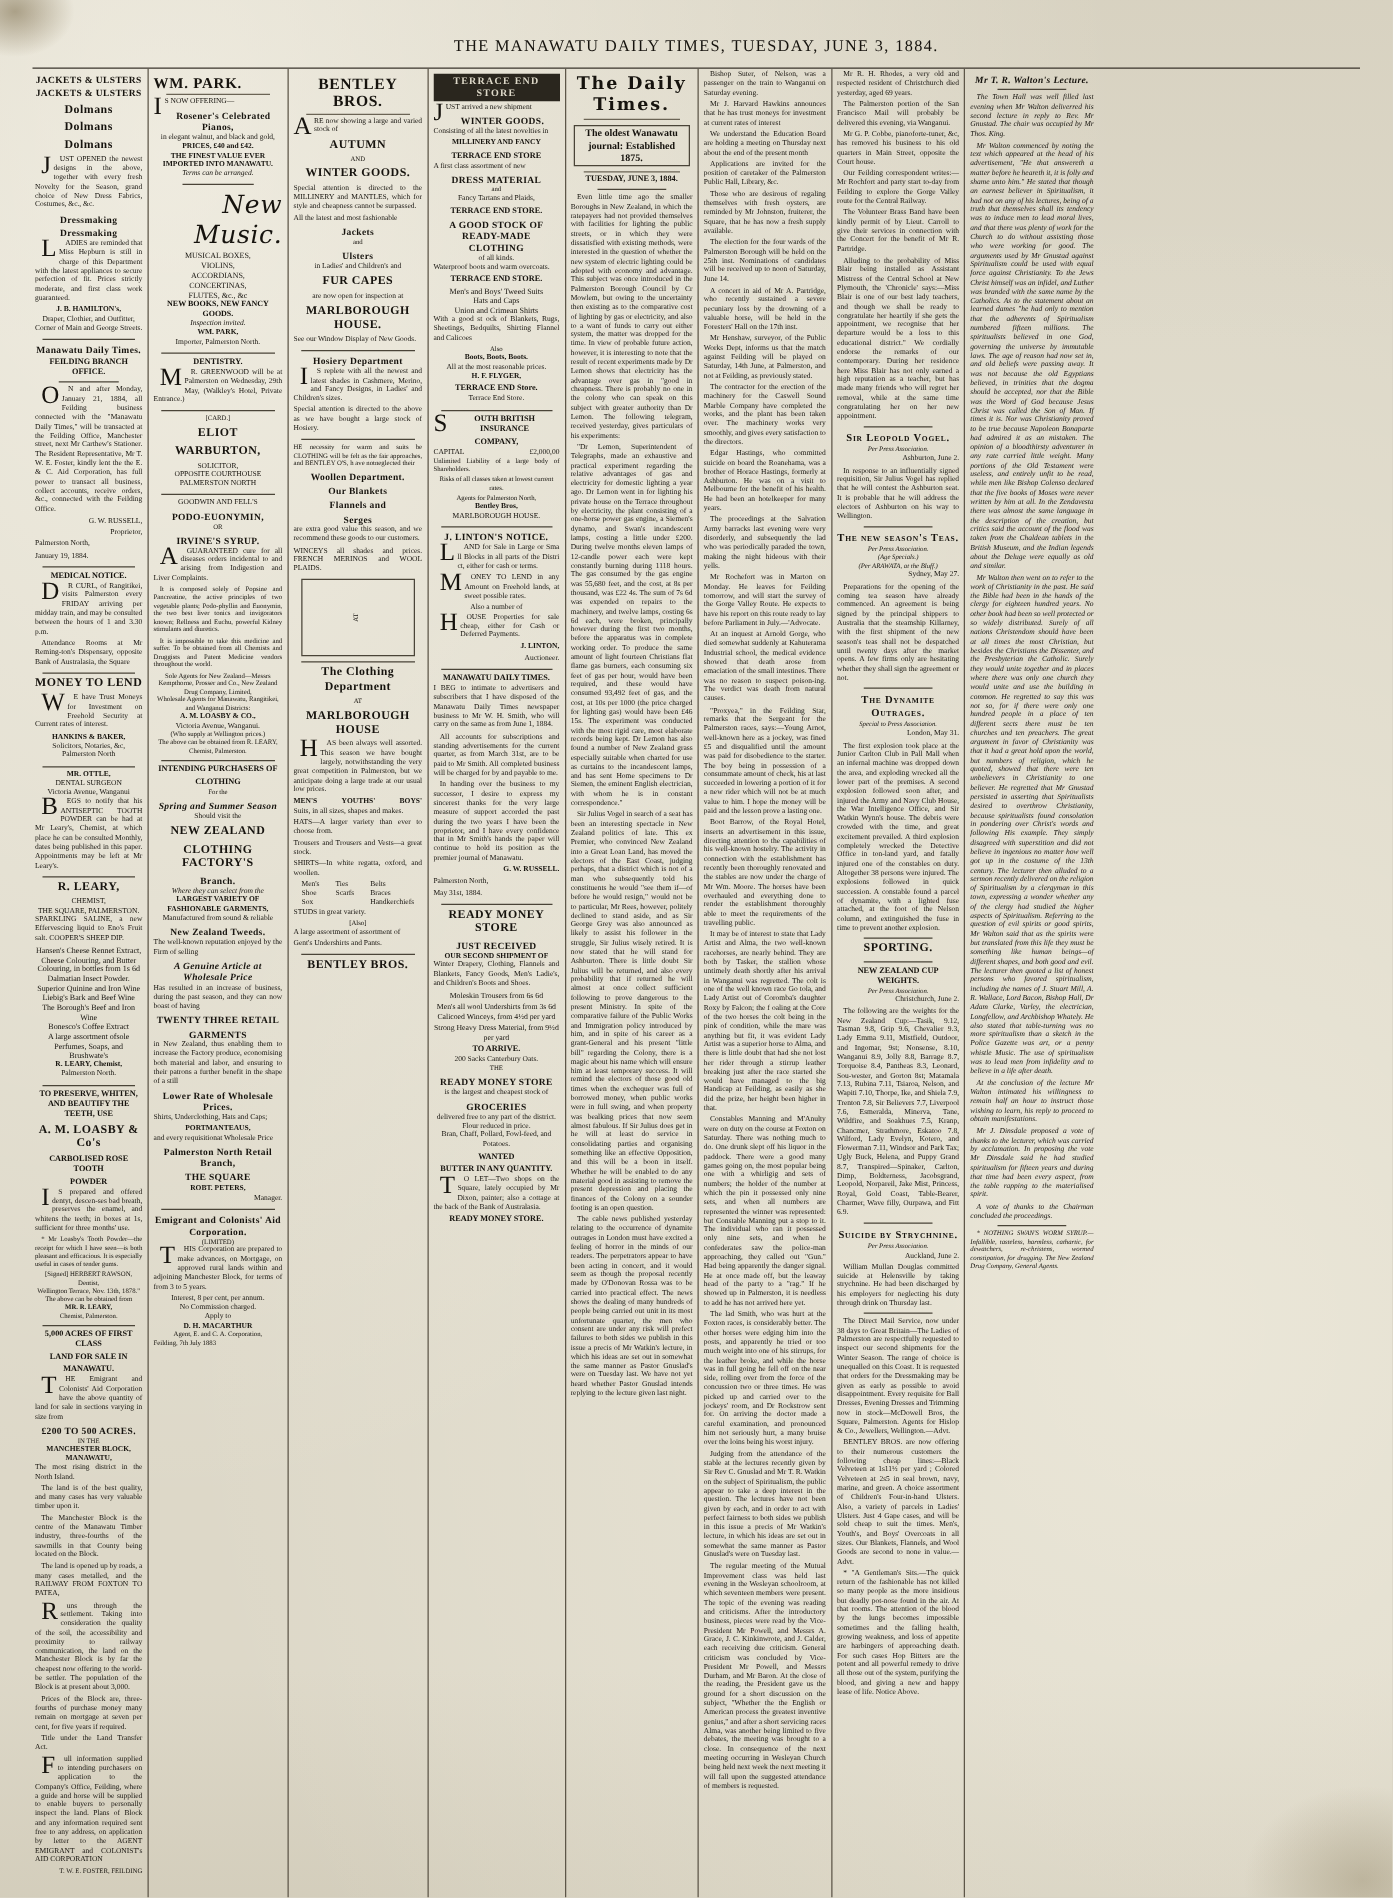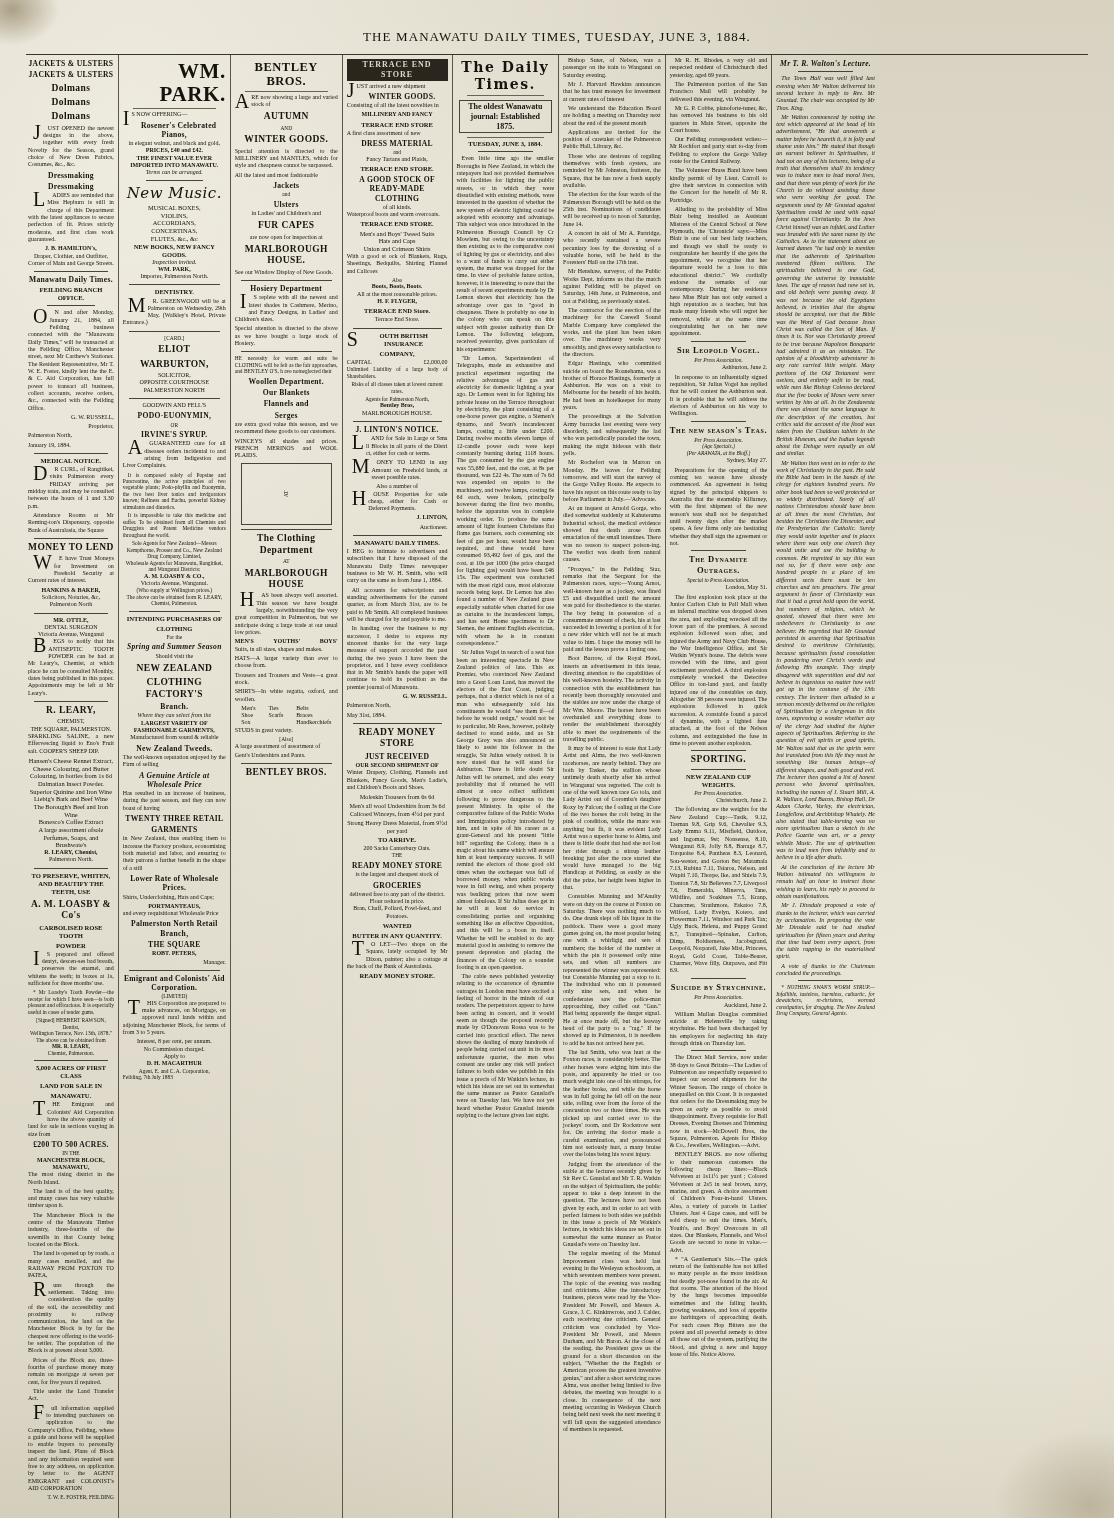--- a/index.html
+++ b/index.html
@@ -71,22 +71,22 @@
   .hr-thin { border: none; border-top: 1px solid #6b6455; margin: 2px 10px; }
   .hr-short { border: none; border-top: 1px solid #4a4438; margin: 3px 22%; }
 
   .ad { margin-bottom: 4px; }
   .ctr { text-align: center; }
   .bold { font-weight: bold; }
   .ital { font-style: italic; }
   .sc { font-variant: small-caps; }
 
   .h-xl {
-    text-align: right;
-    font-size: 21px;
+    text-align: left;
+    font-size: 12px;
     font-weight: bold;
     letter-spacing: 0.6px;
     line-height: 1.1;
     margin: 3px 0 2px 0;
     font-family: "Liberation Serif", serif;
   }
   .h-lg {
     text-align: center;
     font-size: 12.5px;
     font-weight: bold;
@@ -109,24 +109,24 @@
     letter-spacing: 0.3px;
     margin: 2px 0 1px 0;
   }
   .h-xs {
     text-align: center;
     font-size: 6.6px;
     font-weight: bold;
     margin: 2px 0 1px 0;
   }
   .script {
-    text-align: center;
+    text-align: right;
     font-family: "DejaVu Serif", serif;
     font-style: italic;
-    font-size: 15px;
+    font-size: 20px;
     letter-spacing: 0.5px;
     margin: 2px 0;
   }
   .gothic {
     text-align: center;
     font-family: "DejaVu Serif", serif;
     font-weight: bold;
     font-size: 14px;
     letter-spacing: 1.5px;
     margin: 2px 0;

